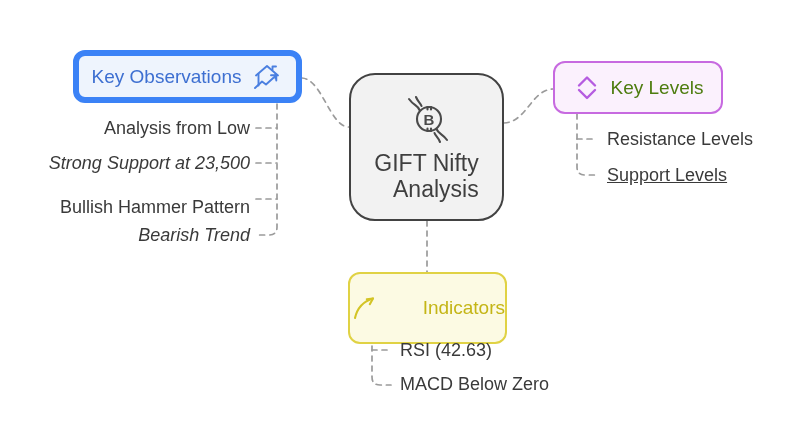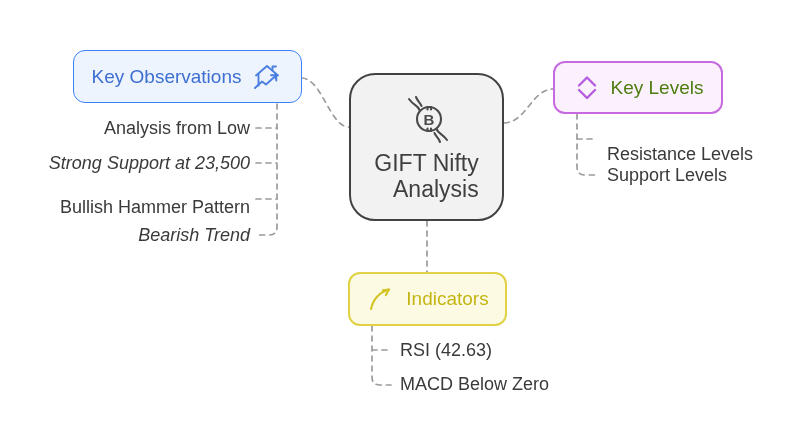--- a/index.html
+++ b/index.html
@@ -7,23 +7,23 @@
     position:relative;width:794px;height:446px;background:#ffffff;
     font-family:"Liberation Sans",sans-serif;overflow:hidden;
   }
   svg.connectors{position:absolute;left:0;top:0;width:794px;height:446px;}
   .conn{fill:none;stroke:#9b9b9b;stroke-width:1.7;stroke-dasharray:5 5;stroke-linecap:round;}
   .node{
     position:absolute;display:flex;align-items:center;justify-content:center;
     gap:10px;border-radius:12px;box-sizing:border-box;cursor:pointer;
   }
   .node-label{font-size:19px;font-weight:400;white-space:nowrap;}
-  .node-obs{left:73px;top:50px;width:229px;height:53px;background:#eef4fd;border:1px solid #3b82f6;color:#3d6fd1;}
+  .node-obs{left:73px;top:50px;width:229px;height:53px;background:#eef4fd;border:6px solid #3b82f6;color:#3d6fd1;}
   .node-levels{left:553px;top:61px;width:170px;height:53px;background:#fbf1fd;border:2px solid #c76ae0;color:#4d7c0f;}
-  .node-ind{left:348px;top:272px;width:159px;height:54px;background:#fcfae3;border:2px solid #e0d244;color:#c4b516;}
+  .node-ind{left:348px;top:272px;width:159px;height:72px;background:#fcfae3;border:2px solid #e0d244;color:#c4b516;justify-content:space-between;}
   .node-center{
     left:349px;top:73px;width:155px;height:148px;background:#f2f2f2;
     border:2px solid #424242;border-radius:26px;flex-direction:column;gap:4px;color:#3f3f3f;
   }
   .center-label{font-size:23px;line-height:26px;text-align:right;white-space:pre-line;}
   .leaf{
     position:absolute;font-size:18px;color:#3a3a3a;line-height:22px;white-space:nowrap;
   }
   .leaf.r{text-align:right;right:544px;}
   .icon{display:flex;align-items:center;justify-content:center;}
@@ -109,19 +109,19 @@
       </svg>
     </span>
     <span class="node-label">Indicators</span>
   </div>
 
   <div class="leaf r" style="top:117px;">Analysis from Low</div>
   <div class="leaf r" style="top:152px;font-style:italic;">Strong Support at 23,500</div>
   <div class="leaf r" style="top:196px;text-align:center;">Bullish Hammer Pattern</div>
   <div class="leaf r" style="top:224px;font-style:italic;">Bearish Trend</div>
 
-  <div class="leaf" style="left:607px;top:143px;text-align:right;">Resistance Levels</div>
-  <div class="leaf" style="left:607px;top:164px;">Support Levels</div>
+  <div class="leaf" style="left:607px;top:128px;text-align:right;">Resistance Levels</div>
+  <div class="leaf" style="left:607px;top:164px;text-decoration:underline;">Support Levels</div>
 
   <div class="leaf" style="left:400px;top:339px;">RSI (42.63)</div>
   <div class="leaf" style="left:400px;top:373px;">MACD Below Zero</div>
 
 </div>
 
 </body></html>

